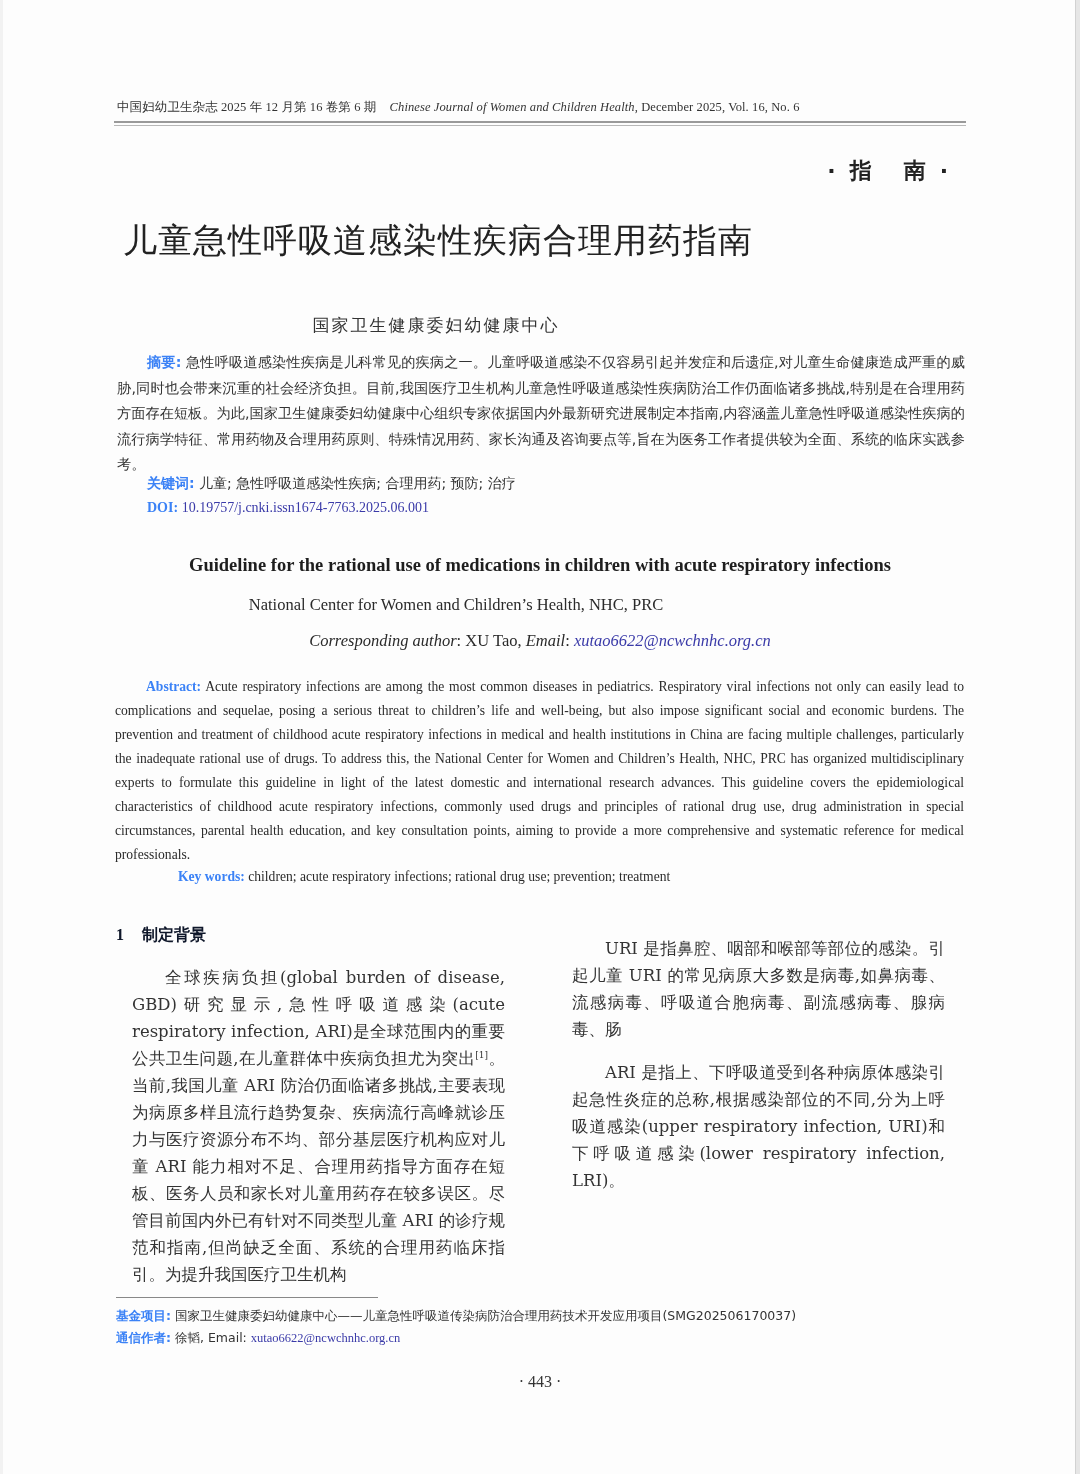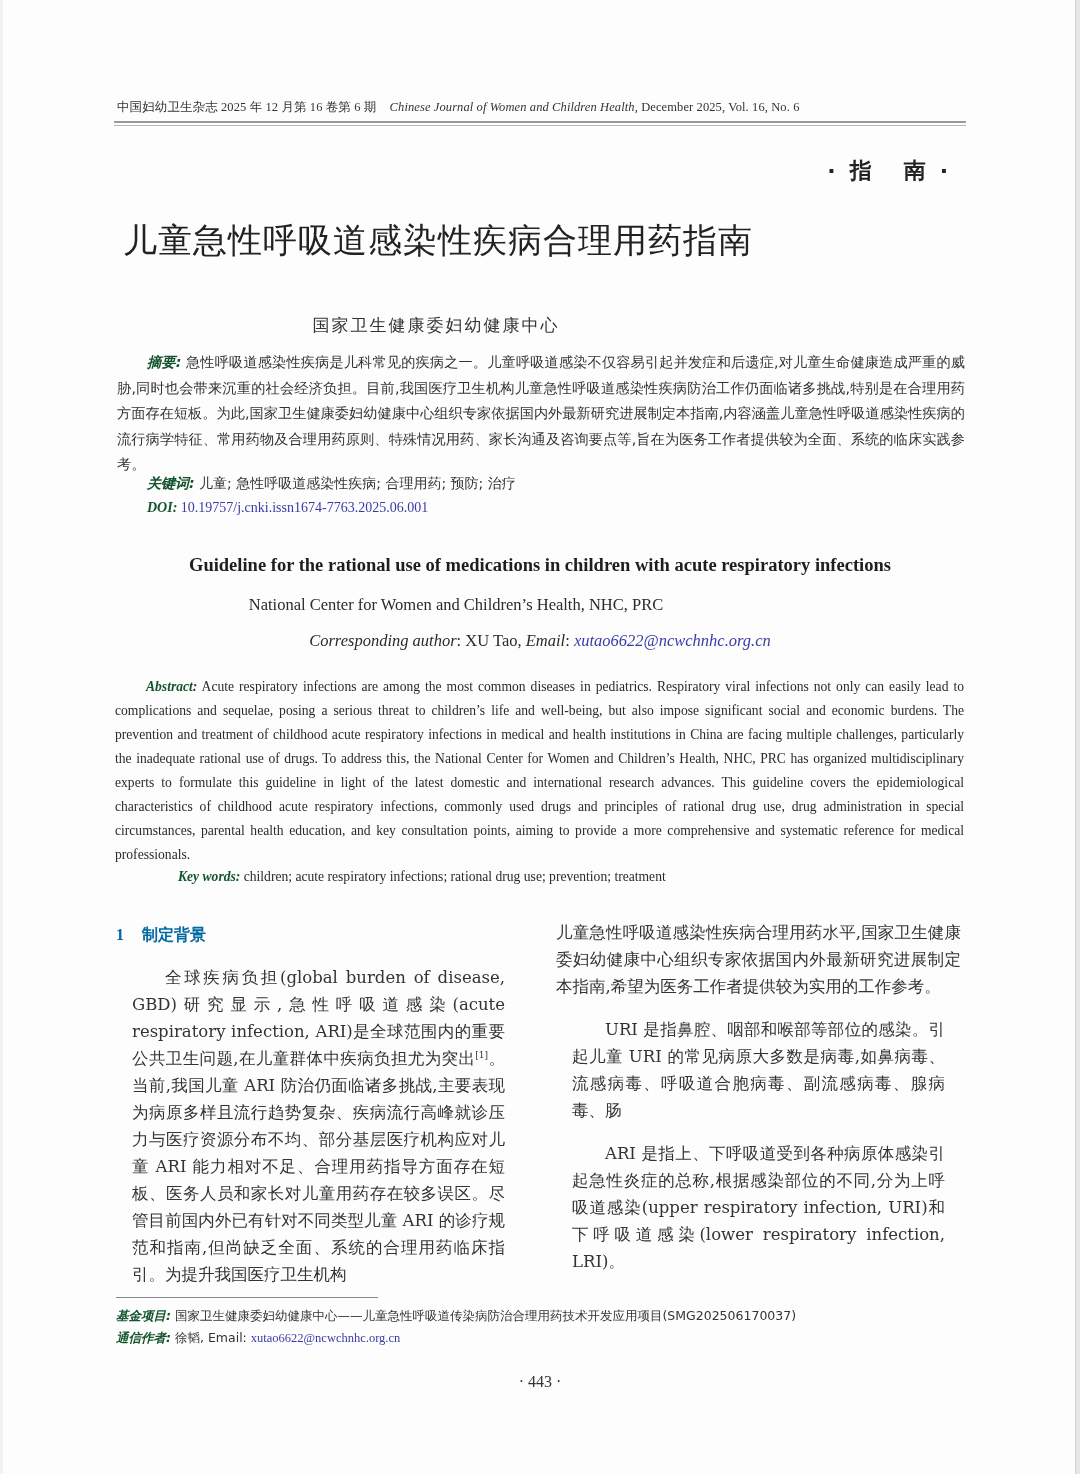--- a/index.html
+++ b/index.html
@@ -34,42 +34,42 @@
     .author-cn {
       position: absolute; left: 0; top: 294px; width: 872px; text-align: center;
       font-family: "DejaVu Serif", serif; font-size: 17px; color: #333; letter-spacing: 2px; margin-top: 20px;
     }
 
     .abstract-cn {
       position: absolute; left: 117px; top: 350px; width: 848px;
       font-size: 14.2px; line-height: 25.5px; color: #333; text-indent: 30px; text-align: justify;
       font-family: "DejaVu Sans", sans-serif;
     }
-    .lbl { font-weight: bold; color: #14532d; font-style: italic; }
+    .lbl { font-weight: bold; color: #3b82f6; }
     .kw-cn { position: absolute; left: 147px; top: 475px; font-size: 14px; color: #333; font-family: "DejaVu Sans", sans-serif; }
     .doi { position: absolute; left: 147px; top: 500px; font-size: 14px; color: #333; }
     .link { color: #3a3aa8; }
 
     .title-en {
       position: absolute; left: 0; top: 555px; width: 1080px; text-align: center;
       font-size: 18.5px; font-weight: bold; color: #1e1e1e;
     }
     .author-en { position: absolute; left: 0; top: 595px; width: 912px; text-align: center; font-size: 16.5px; color: #2a2a2a; }
     .corr-en { position: absolute; left: 0; top: 631px; width: 1080px; text-align: center; font-size: 16.5px; font-style: italic; color: #2a2a2a; }
 
     .abstract-en {
       position: absolute; left: 115px; top: 675px; width: 849px;
       font-size: 13.6px; line-height: 24px; color: #2a2a2a; text-align: justify; text-indent: 31px;
     }
     .kw-en { position: absolute; left: 146px; top: 869px; font-size: 13.6px; color: #2a2a2a; margin-left: 32px; }
 
     .col { position: absolute; width: 405px; font-family: "DejaVu Serif", serif; font-size: 16.5px; line-height: 27px; color: #333; text-align: justify; }
     .col-left { left: 116px; top: 921px; }
     .col-right { left: 556px; top: 919px; }
-    .sec-head { font-family: "DejaVu Sans", sans-serif; font-weight: bold; font-size: 16px; color: #0369a1; margin: 0 0 9px 0; }
+    .sec-head { font-family: "DejaVu Sans", sans-serif; font-weight: bold; font-size: 16px; color: #0f172a; margin: 0 0 9px 0; }
     .sec-head .num { display: inline-block; width: 26px; font-family: "Liberation Serif", serif; }
     .para { text-indent: 33px; margin: 16px; }
     .para-noindent { margin: 0; }
     .sup { font-size: 9px; vertical-align: super; line-height: 0; }
     .col-right .sec-head { margin-top: 12px; margin-bottom: 10px; }
 
     .foot-rule { position: absolute; left: 116px; top: 1297px; width: 262px; border-top: 1px solid #888; }
     .footnotes { position: absolute; left: 116px; top: 1305px; font-size: 12.5px; line-height: 21.5px; color: #333; font-family: "DejaVu Sans", sans-serif; }
     .footnotes .row { white-space: nowrap; }
     .footnotes .en { font-family: "Liberation Serif", serif; }
@@ -118,21 +118,20 @@
 </div>
 
 <div class="col col-left">
   <div class="sec-head">
     <span class="num">1</span><span>制定背景</span>
   </div>
   <p class="para"><span>全球疾病负担(global burden of disease, GBD)研究显示,急性呼吸道感染(acute respiratory infection, ARI)是全球范围内的重要公共卫生问题,在儿童群体中疾病负担尤为突出</span><span class="sup">[1]</span><span>。当前,我国儿童 ARI 防治仍面临诸多挑战,主要表现为病原多样且流行趋势复杂、疾病流行高峰就诊压力与医疗资源分布不均、部分基层医疗机构应对儿童 ARI 能力相对不足、合理用药指导方面存在短板、医务人员和家长对儿童用药存在较多误区。尽管目前国内外已有针对不同类型儿童 ARI 的诊疗规范和指南,但尚缺乏全面、系统的合理用药临床指引。为提升我国医疗卫生机构</span></p>
 </div>
 
 <div class="col col-right">
-  <p class="para-noindent">儿童急性呼吸道感染性疾病合理用药水平,国家卫生健康委妇幼健康中心组织专家依据国内外最新研究进展制定本指南,希望为医务工作者提供较为实用的工作参考。</p>
   <p class="para">URI 是指鼻腔、咽部和喉部等部位的感染。引起儿童 URI 的常见病原大多数是病毒,如鼻病毒、流感病毒、呼吸道合胞病毒、副流感病毒、腺病毒、肠</p>
   <p class="para">ARI 是指上、下呼吸道受到各种病原体感染引起急性炎症的总称,根据感染部位的不同,分为上呼吸道感染(upper respiratory infection, URI)和下呼吸道感染(lower respiratory infection, LRI)。</p>
 </div>
 
 <div class="foot-rule"></div>
 <div class="footnotes">
   <div class="row"><span class="lbl">基金项目:</span><span> 国家卫生健康委妇幼健康中心——儿童急性呼吸道传染病防治合理用药技术开发应用项目(SMG202506170037)</span></div>
   <div class="row"><span class="lbl">通信作者:</span><span> 徐韬, Email: </span><span class="link en">xutao6622@ncwchnhc.org.cn</span></div>
 </div>
 

